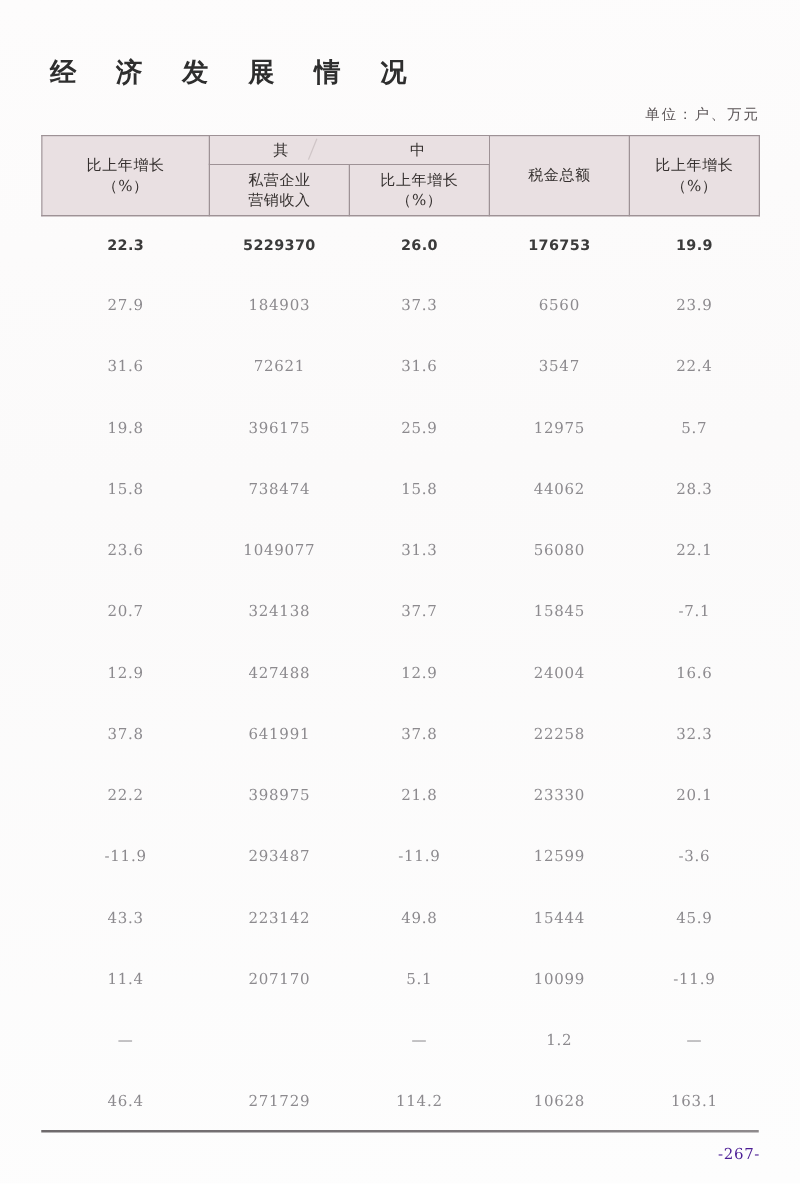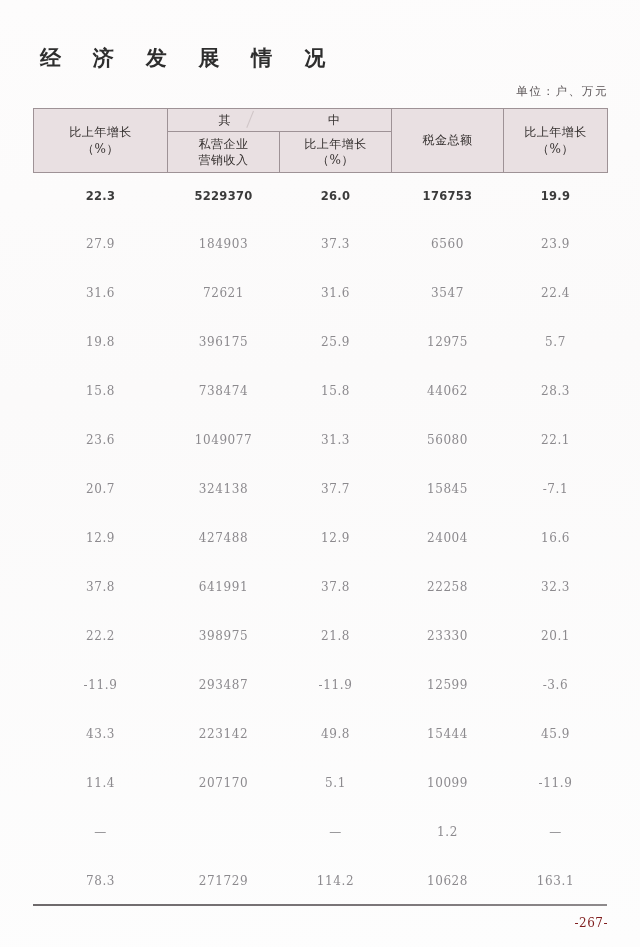--- a/index.html
+++ b/index.html
@@ -137,21 +137,21 @@
     height: 2px;
     background: linear-gradient(90deg, #6e6a6c 0%, #7b7679 60%, #8e8a8c 100%);
   }
 
   
   .page-number {
     position: absolute;
     right: 32px;
     top: 916px;
     font-size: 12px;
-    color: #7f1d1d;
+    color: #4c1d95;
     letter-spacing: 0.5px;
   }
 </style>
 </head>
 <body>
 
 <div class="page"></div>
 
 <div class="title">经 济 发 展 情 况</div>
 
@@ -290,21 +290,21 @@
           <td>-11.9</td>
         </tr>
         <tr>
           <td>—</td>
           <td></td>
           <td>—</td>
           <td>1.2</td>
           <td>—</td>
         </tr>
         <tr>
-          <td>78.3</td>
+          <td>46.4</td>
           <td>271729</td>
           <td>114.2</td>
           <td>10628</td>
           <td>163.1</td>
         </tr>
       </tbody>
   </table>
 </div>
 
 <div class="bottom-rule"></div>

